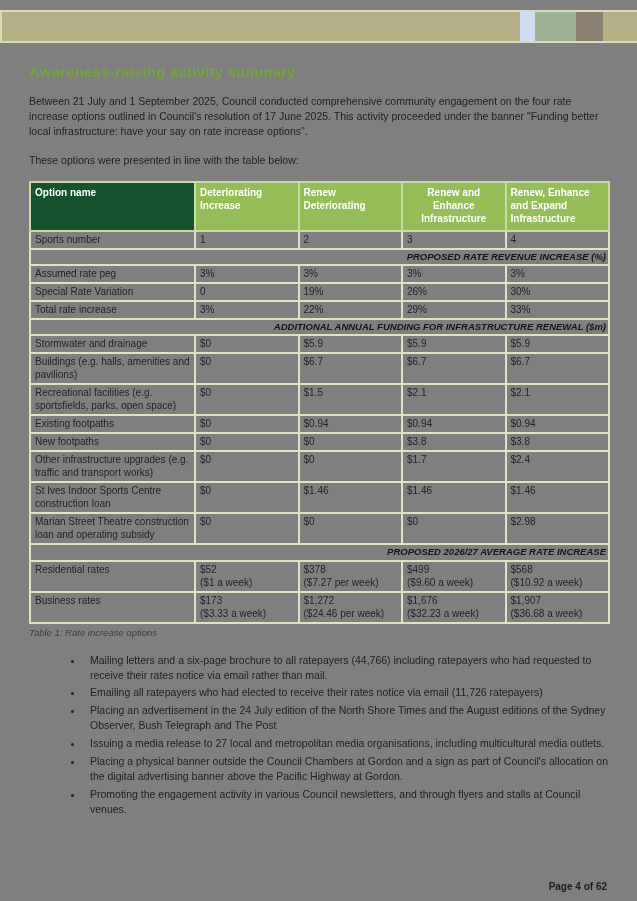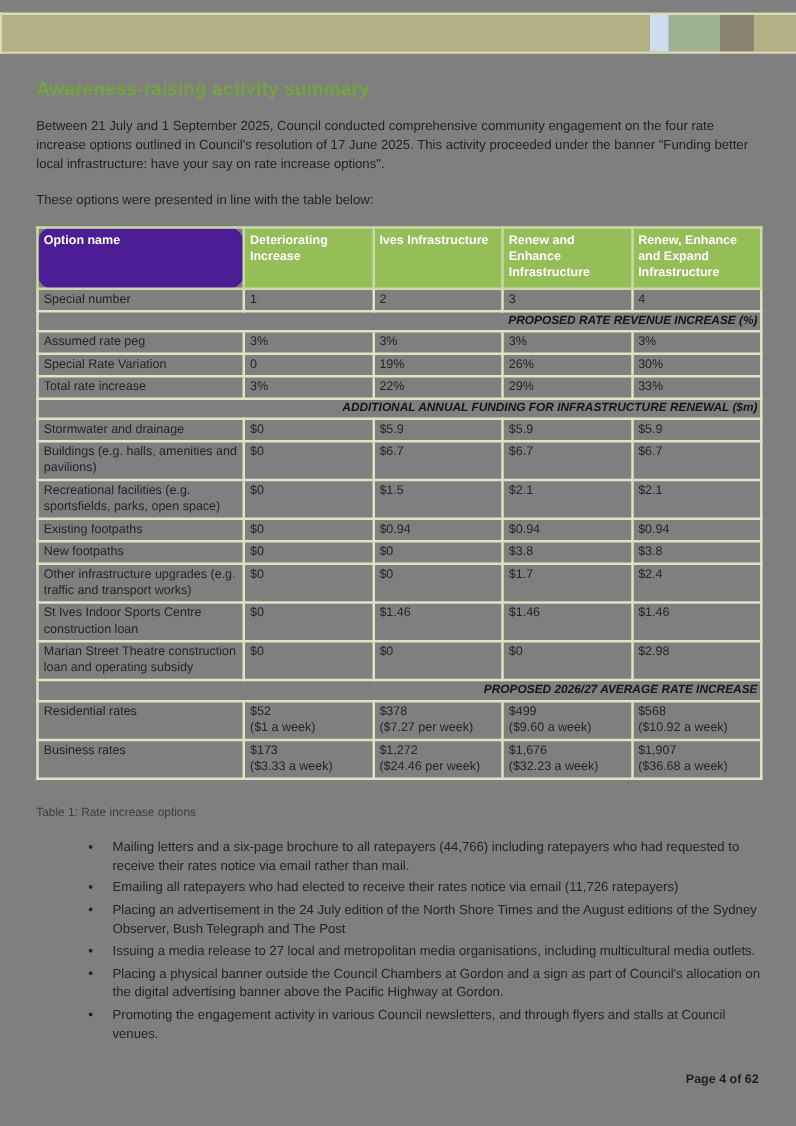--- a/index.html
+++ b/index.html
@@ -71,40 +71,41 @@
     font-weight: bold;
     font-style: italic;
     font-size: 9.5px;
     color: #151515;
     padding: 1px 2px;
   }
   table.rates tr.bold td { font-weight: normal; }
   table.rates td.val { white-space: pre-line; }
 
   p.caption {
-    margin-top: 21px;
+    margin-top: 3px;
     font-size: 9.5px;
+    font-style: italic;
     color: #3d3d3d;
   }
   p.activities-lead { margin-top: 16px; }
 
   ul.activities {
     margin-top: 15px;
     padding-left: 55px;
     list-style: disc outside;
     font-size: 10.5px;
     line-height: 1.42;
     color: #222222;
   }
   ul.activities li { margin-bottom: 3px; padding-left: 6px; }
 
   .footer {
     position: absolute;
     right: 30px;
-    top: 848px;
+    top: 871px;
     font-size: 10px;
     font-weight: bold;
     color: #1e1e1e;
   }
 </style>
 </head>
 <body>
 
 <div class="page">
 
@@ -127,30 +128,30 @@
     <table class="rates">
       <colgroup>
         <col class="c0">
           <col class="cv">
           <col class="cv">
           <col class="cv">
           <col class="cv">
       </colgroup>
       <thead>
           <tr>
-            <th style="background-color: #4c1d95; border-radius: 12px;">Option name</th>
+            <th style="background-color: #14532d;">Option name</th>
             <th style="background-color: rgb(149, 190, 88); margin-left: 24px;">Deteriorating Increase</th>
-            <th style="background-color: rgb(149, 190, 88);">Ives Infrastructure</th>
-            <th style="background-color: rgb(149, 190, 88);">Renew and Enhance Infrastructure</th>
+            <th style="background-color: rgb(149, 190, 88);">Renew Deteriorating</th>
+            <th style="background-color: rgb(149, 190, 88); text-align: center;">Renew and Enhance Infrastructure</th>
             <th style="background-color: rgb(149, 190, 88);">Renew, Enhance and Expand Infrastructure</th>
           </tr>
         </thead>
       <tbody>
           <tr>
-            <td>Special number</td>
+            <td>Sports number</td>
             <td class="val">1</td>
             <td class="val">2</td>
             <td class="val">3</td>
             <td class="val">4</td>
           </tr>
           <tr>
             <td colspan="5" class="section">PROPOSED RATE REVENUE INCREASE (%)</td>
           </tr>
           <tr>
             <td>Assumed rate peg</td>

